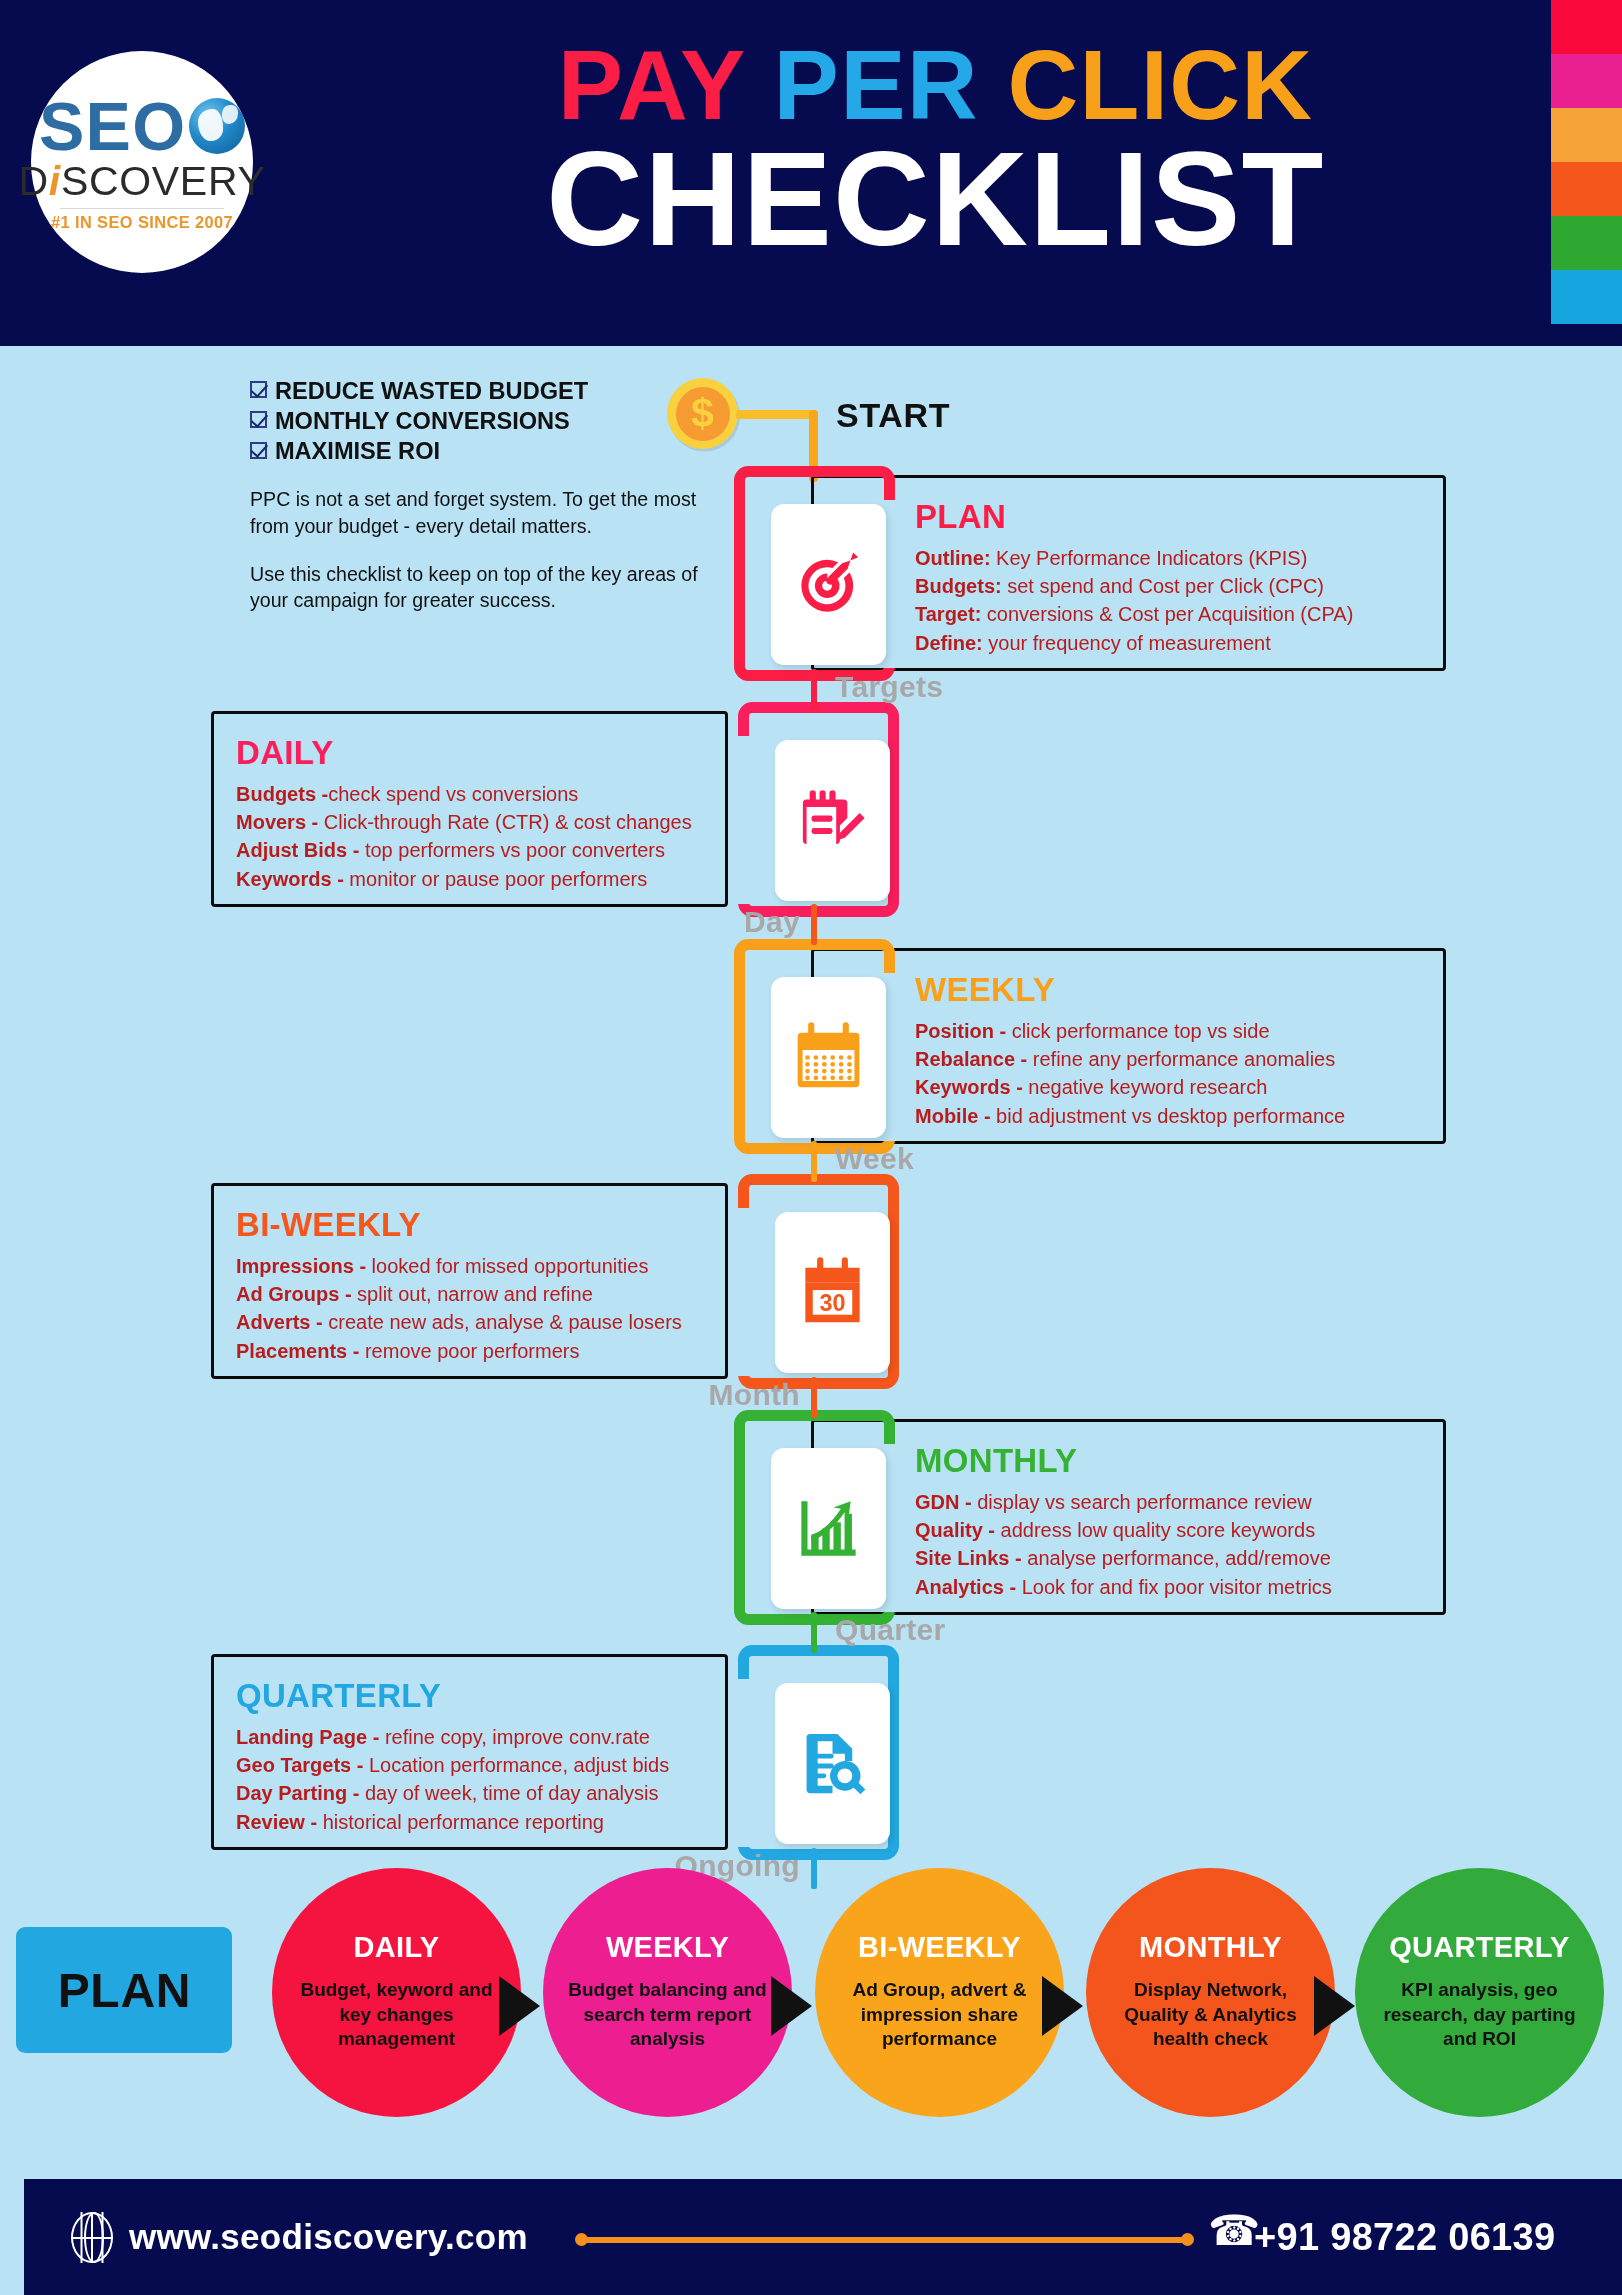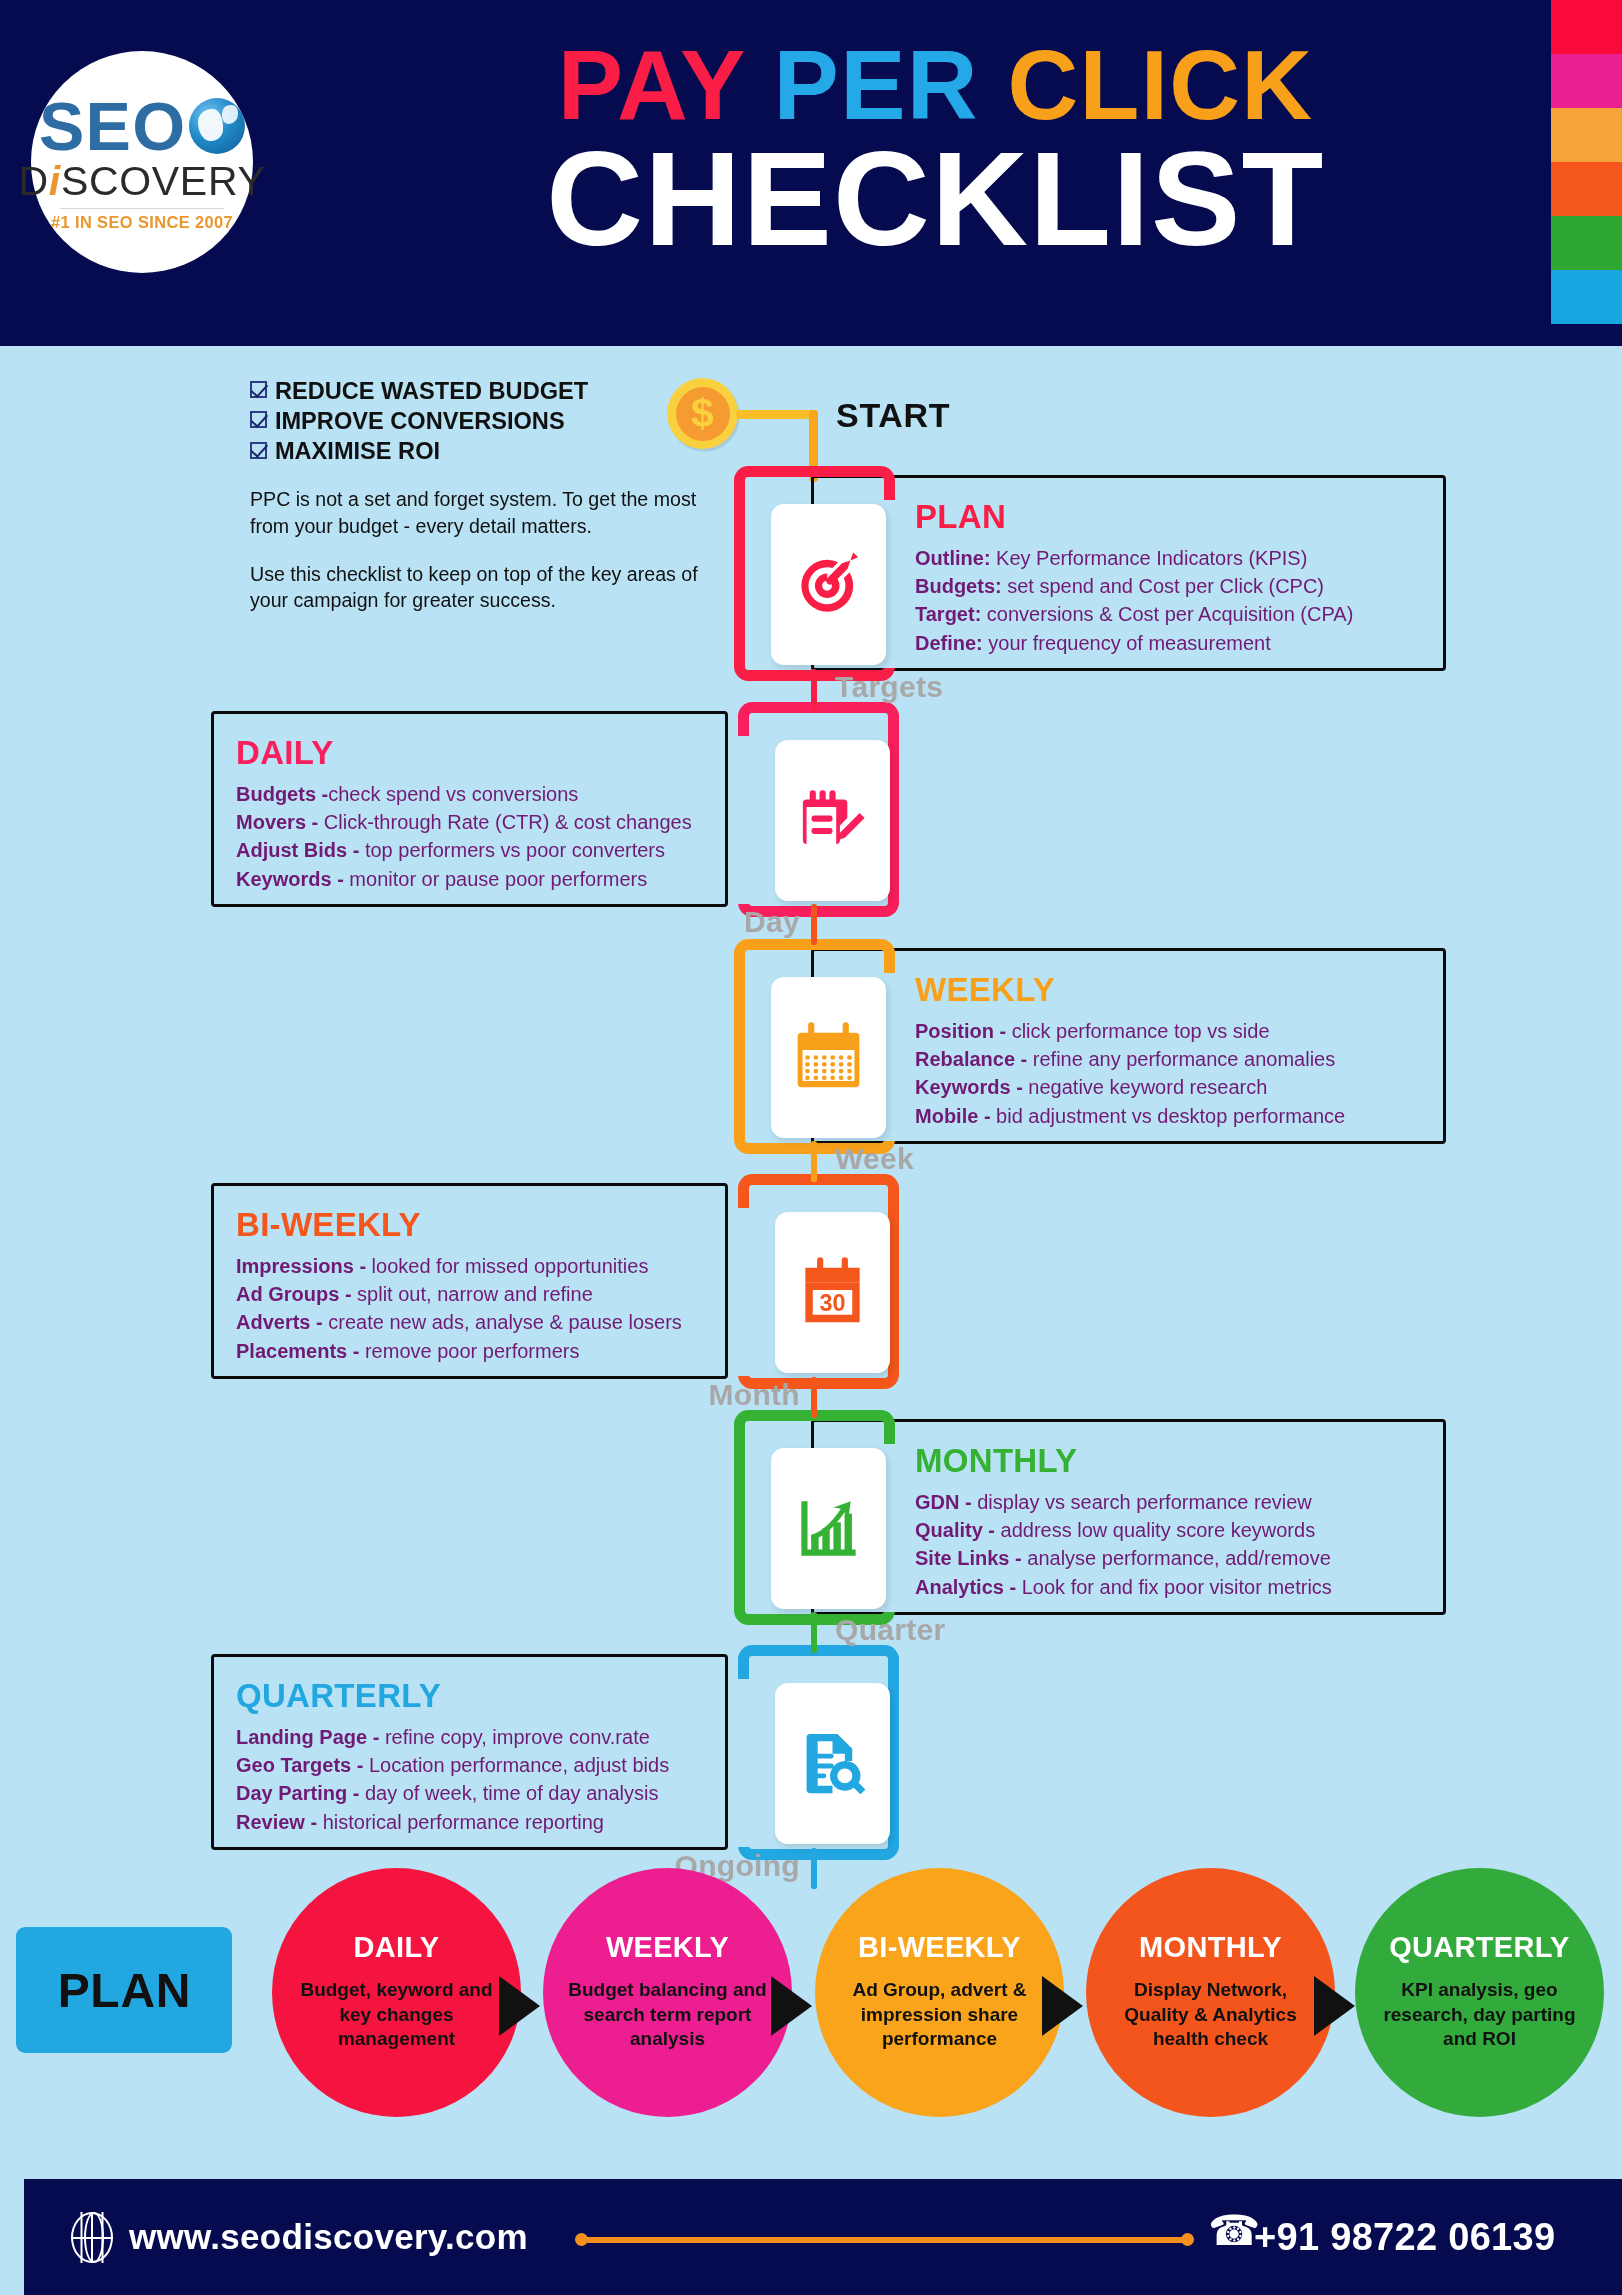--- a/index.html
+++ b/index.html
@@ -136,21 +136,21 @@
     position: absolute; top: 0; height: 196px;
     border: 3.3px solid #0b0b0b; border-radius: 3.9px;
     background: transparent;
   }
   .txtbox-body { position: absolute; }
   .sec-title {
     font-size: 33px; font-weight: bold; letter-spacing: 0.3px; line-height: 1;
     margin-bottom: 10.5px;
   }
   .sec-line {
-    font-size: 20px; color: #701a75; line-height: 1.42; white-space: nowrap;
+    font-size: 20px; color: #b91c1c; line-height: 1.42; white-space: nowrap;
   }
   .sec-line b { font-weight: bold; }
 
   
   .bracket {
     position: absolute; top: -9.2px;
     width: 161px; height: 215px;
     border-radius: 14.4px;
   }
   .bracket .notch {
@@ -285,21 +285,21 @@
 </div>
 
 <div class="intro">
   <div id="checklist">
       <div class="check-item">
         <span class="check-box"></span>
         <span>REDUCE WASTED BUDGET</span>
       </div>
       <div class="check-item">
         <span class="check-box"></span>
-        <span>IMPROVE CONVERSIONS</span>
+        <span>MONTHLY CONVERSIONS</span>
       </div>
       <div class="check-item">
         <span class="check-box"></span>
         <span>MAXIMISE ROI</span>
       </div>
     </div>
   <div class="intro-para">PPC is not a set and forget system. To get the most from your budget - every detail matters.</div>
   <div class="intro-para second">Use this checklist to keep on top of the key areas of your campaign for greater success.</div>
 </div>
 

